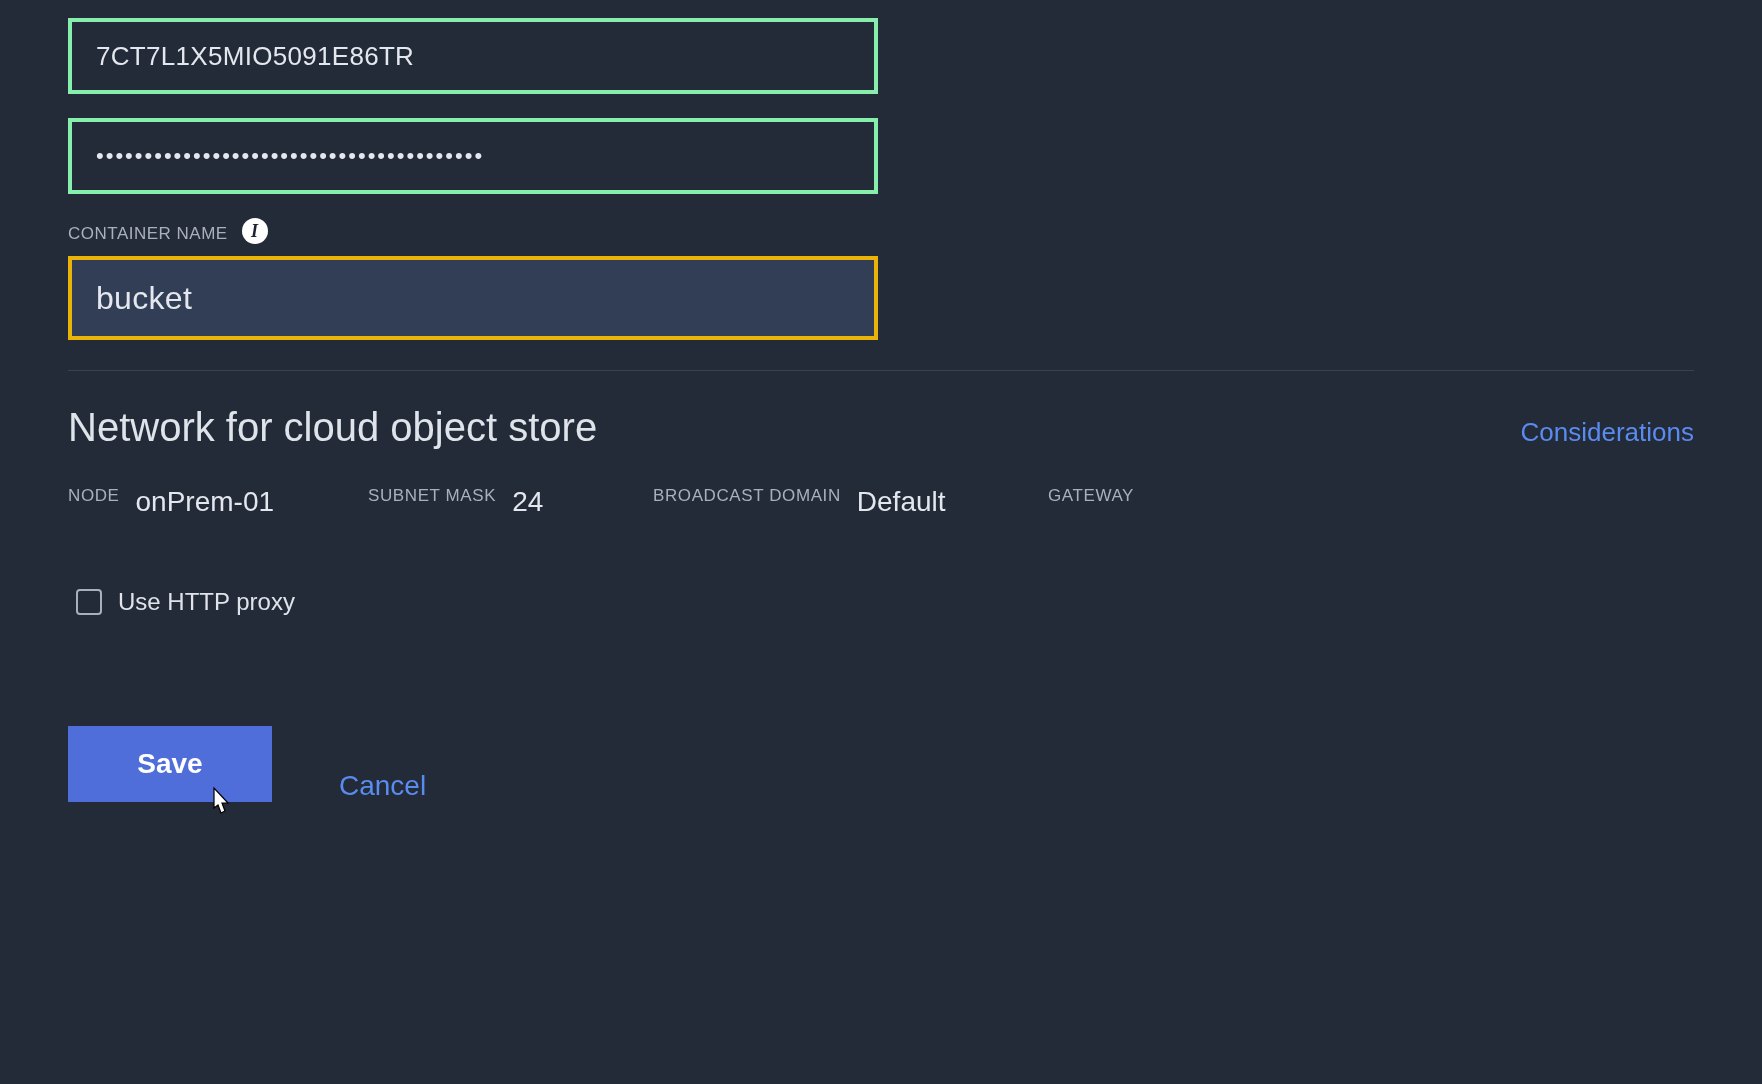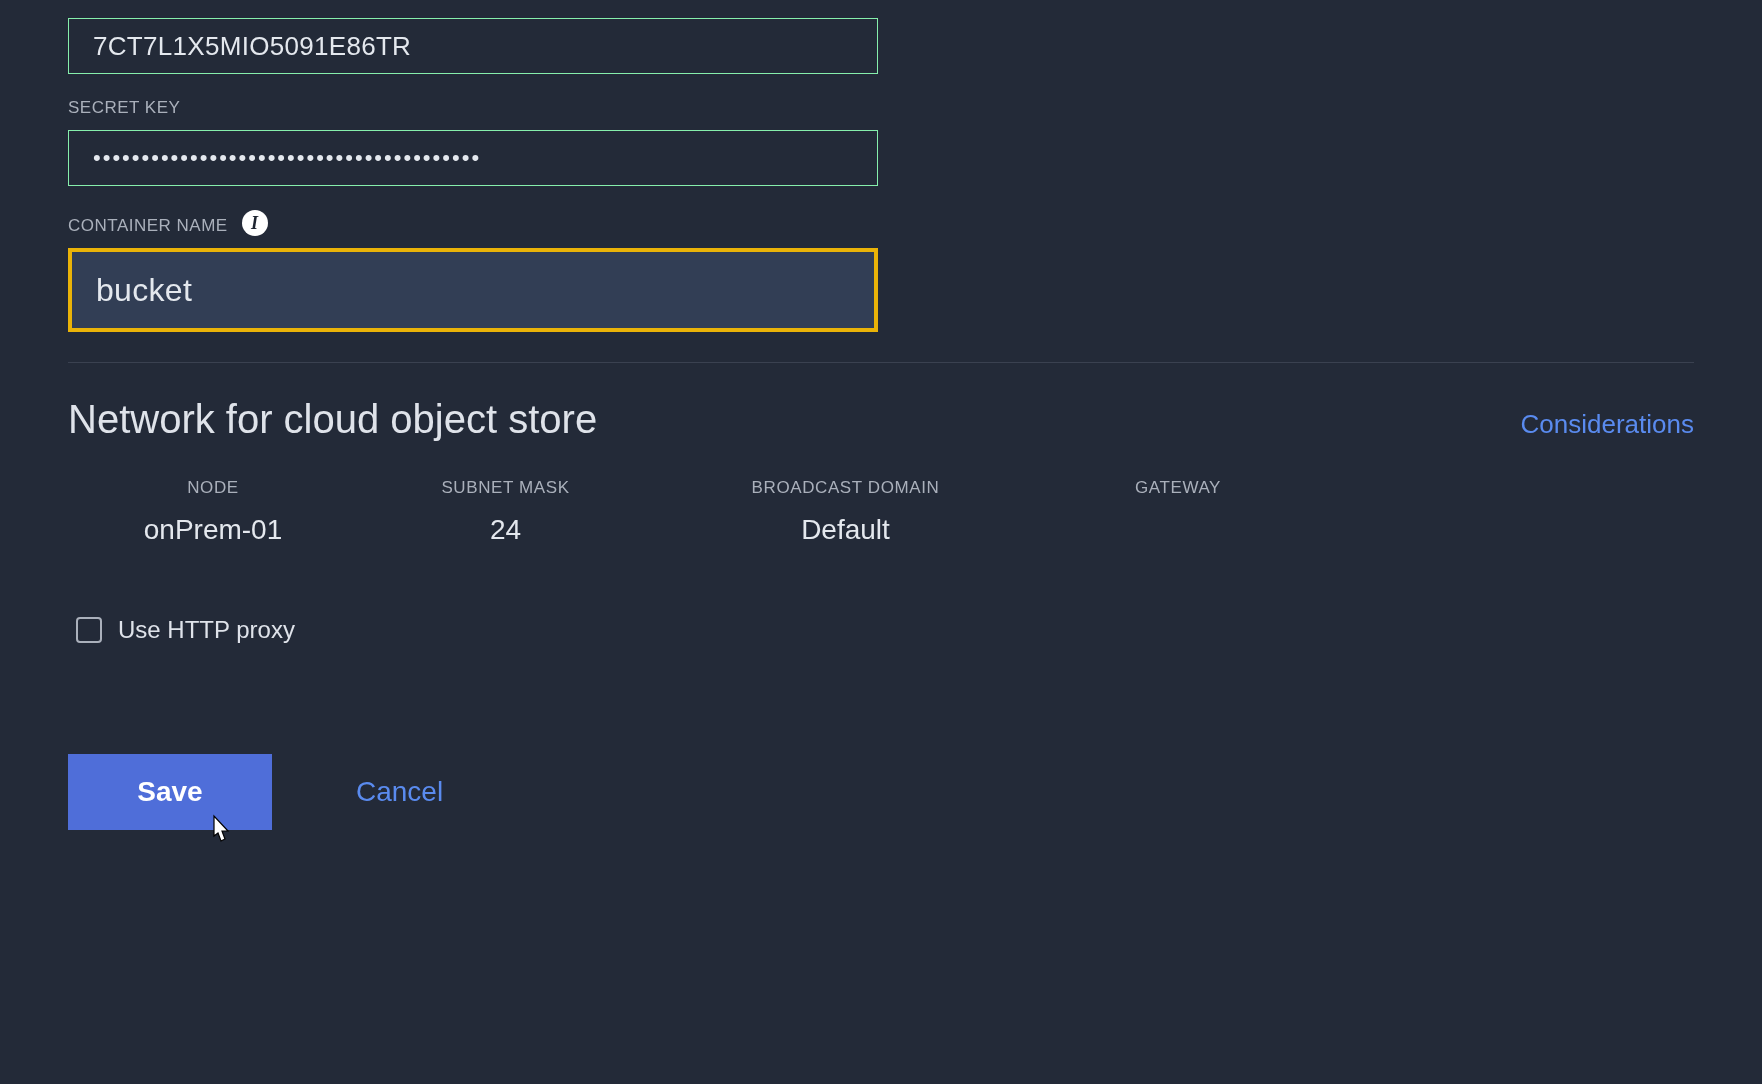--- a/index.html
+++ b/index.html
@@ -24,23 +24,23 @@
     .label-row { display: flex; align-items: flex-end; gap: 14px; }
     .info-icon {
       width: 26px; height: 26px; border-radius: 50%;
       background: #fff; color: #1d2430;
       font-family: Georgia, serif; font-style: italic; font-weight: bold;
       display: inline-flex; align-items: center; justify-content: center;
       font-size: 18px;
     }
     input[type="text"], input[type="password"] {
       width: 100%;
-      height: 56px;
+      height: 76px;
       background: transparent;
-      border: 1px solid #86efac;
+      border: 4px solid #86efac;
       color: #e4e8ee;
       font-size: 26px;
       padding: 0 24px;
       outline: none;
       letter-spacing: 0.3px;
     }
     input[type="password"] { letter-spacing: 2px; font-size: 22px; }
     .focused input {
       border: 4px solid #eab308;
       background: rgba(80,100,140,0.35);
@@ -64,21 +64,21 @@
       font-size: 40px;
       color: #dfe3ea;
       font-weight: 400;
     }
     .link {
       color: #5a8bef;
       font-size: 26px;
       cursor: pointer;
     }
     .net-table { display: flex; gap: 10px; }
-    .col { display: flex; flex-direction: column; gap: 16px; align-items: center; }
+    .col { display: flex; flex-direction: row; gap: 16px; }
     .col.node { width: 290px; }
     .col.ip { width: 350px; }
     .col.mask { width: 275px; }
     .col.domain { width: 385px; }
     .col.gw { width: 260px; }
     .th {
       font-size: 17px;
       letter-spacing: 0.6px;
       color: #aab0bb;
       text-transform: uppercase;
@@ -95,21 +95,21 @@
     }
     .chk {
       width: 26px; height: 26px;
       border: 2px solid #aab0bb;
       border-radius: 4px;
       background: transparent;
       cursor: pointer;
     }
     .proxy-label { font-size: 24px; color: #dfe3ea; }
     .actions {
-      display: flex; align-items: center; gap: 84px;
+      display: flex; align-items: flex-end; gap: 67px;
       margin-top: 110px;
       position: relative;
     }
     .btn-save {
       background: #4f6ed9;
       color: #fff;
       border: none;
       font-size: 28px;
       font-weight: 600;
       padding: 22px 54px;
@@ -126,21 +126,20 @@
 </head>
 <body>
 
 <div class="content">
   <div class="form-block">
     <div class="field-group">
       <input type="text" value="7CT7L1X5MIO5091E86TR" style="">
     </div>
 
     <div class="field-group">
-      <div class="label">Secret Key</div>
       <input type="password" value="••••••••••••••••••••••••••••••••••••••••" style="">
     </div>
 
     <div class="field-group focused">
       <div class="label-row">
         <span>Container Name</span>
         <span class="info-icon">i</span>
       </div>
       <input type="text" value="bucket" style="">
     </div>

